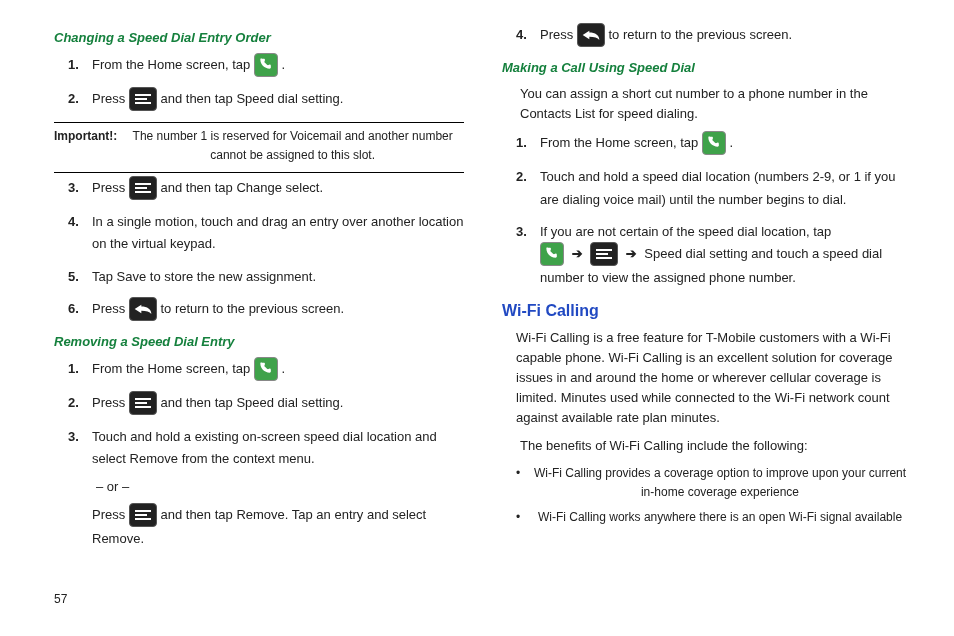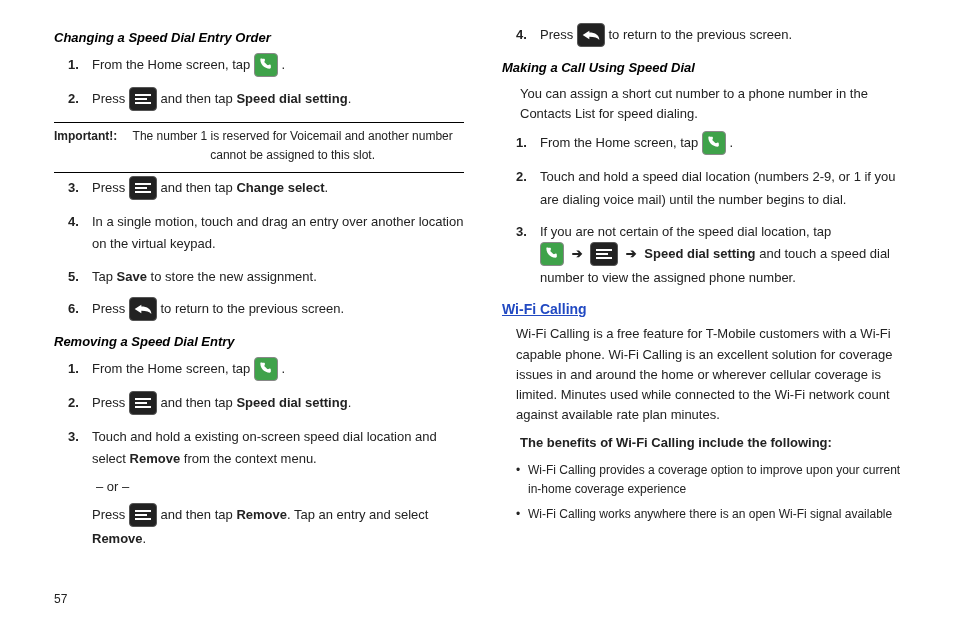--- a/index.html
+++ b/index.html
@@ -21,31 +21,30 @@
     line-height: 1.55;
   }
   .col {
     flex: 1;
     min-width: 0;
   }
   .sub-heading {
     font-family: Verdana, Arial, sans-serif;
     font-style: italic;
     font-weight: bold;
-    color: #000000;
+    color: #15803d;
     font-size: 13px;
     margin: 4px 0 6px 0;
   }
   .sect-heading {
     font-family: Verdana, Arial, sans-serif;
     font-weight: bold;
     color: #2149c2;
-    font-size: 14px;
+    font-size: 16px;
     margin: 10px 0 4px 0;
-    text-decoration: underline;
   }
   ol.steps {
     list-style: none;
     margin: 0 0 6px 0;
     padding: 0 0 0 20px;
   }
   ol.steps > li {
     position: relative;
     margin: 0 0 10px 0;
     padding: 0 0 0 18px;
@@ -53,21 +52,21 @@
   }
   ol.steps > li .num {
     position: absolute;
     left: -6px;
     top: 0;
     font-weight: bold;
   }
   .bodytext {
     margin: 4px 0 8px 18px;
   }
-  .bold { font-weight: bold; }
+  .bold { font-weight: normal; }
   .icon {
     display: inline-block;
     vertical-align: middle;
     width: 22px;
     height: 22px;
     border-radius: 4px;
     position: relative;
     top: -1px;
   }
   .icon.phone {
@@ -110,20 +109,21 @@
     margin: 4px 0;
     display: flex;
     text-align: center;
   }
   .note .label { font-weight: bold; white-space: nowrap; margin-right: 4px; }
   .arrow { font-weight: bold; padding: 0 4px; }
   ul.bullets {
     list-style: none;
     margin: 4px 0 0 2px;
     padding: 0;
+    text-align: center;
   }
   ul.bullets li {
     position: relative;
     padding-left: 12px;
     margin-bottom: 6px;
     font-size: 12px;
   }
   ul.bullets li::before {
     content: "•";
     position: absolute;

